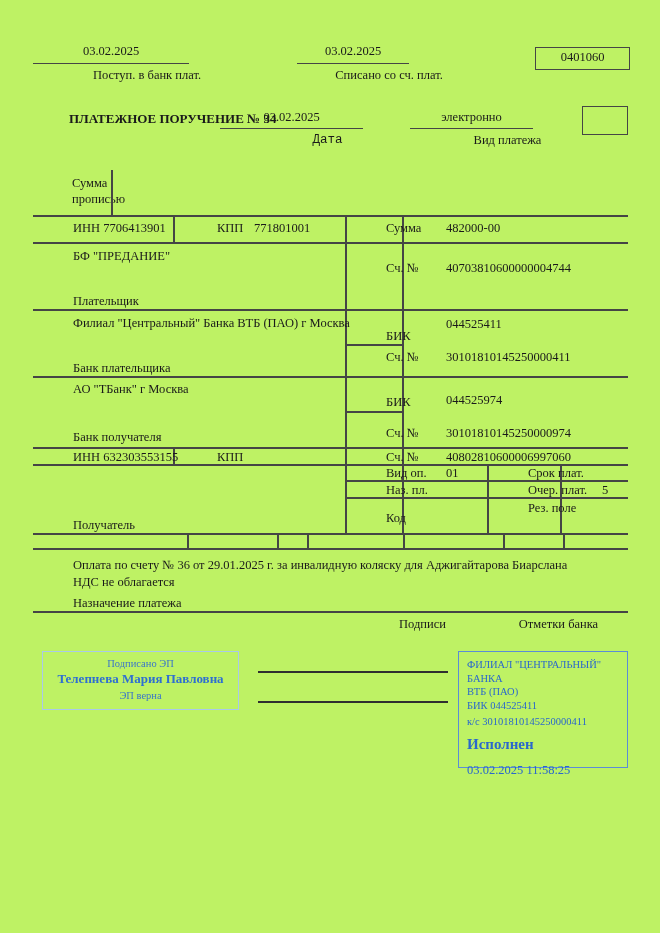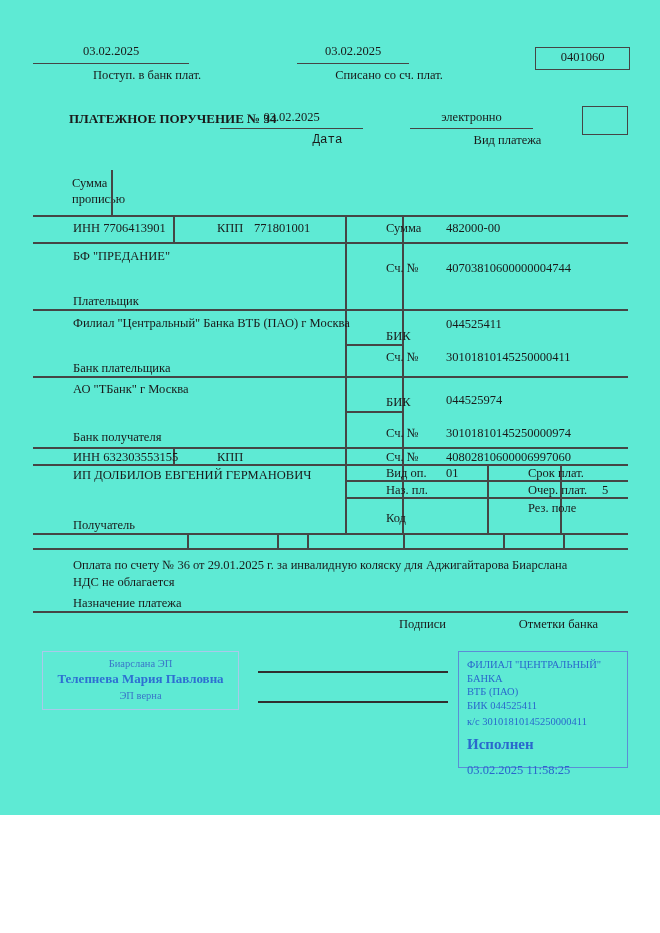--- a/index.html
+++ b/index.html
@@ -1,16 +1,16 @@
 <!DOCTYPE html>
 <html><head>
 <meta charset="utf-8">
 <style>
   html,body{margin:0;padding:0;background:#ffffff;}
-  .page{position:relative;width:660px;height:815px;background:#5eead4;
+  .page{position:relative;width:660px;height:933px;background:#bef264;
         font-family:"Liberation Serif","DejaVu Serif",serif;
         font-size:12.5px;color:#1a1a1a;overflow:hidden;}
   .txt{position:absolute;white-space:nowrap;line-height:1.15;margin-left:36px;}
   .ctr{text-align:center;}
   .hl{position:absolute;height:1.5px;background:#454545;}
   .vl{position:absolute;width:1.5px;background:#454545;}
   .box{position:absolute;border:1.5px solid #454545;box-sizing:border-box;}
   .bold{font-weight:bold;}
   .ublock{position:absolute;border-bottom:1.5px solid #454545;text-align:center;box-sizing:border-box;}
   .esign{position:absolute;border:1px solid #a9c9ea;box-sizing:border-box;text-align:center;color:#3a76c9;}
@@ -107,21 +107,20 @@
   <div class="txt" style="left:350px;top:395px;">БИК</div>
   <div class="txt" style="left:410px;top:393px;">044525974</div>
   <div class="txt" style="left:350px;top:426px;">Сч. №</div>
   <div class="txt" style="left:410px;top:426px;">30101810145250000974</div>
 
   <div class="txt" style="left:37px;top:450px;">ИНН 632303553155</div>
   <div class="txt" style="left:181px;top:450px;">КПП</div>
   <div class="txt" style="left:350px;top:450px;">Сч. №</div>
   <div class="txt" style="left:410px;top:450px;">40802810600006997060</div>
 
-  <div class="txt" style="left:37px;top:468px;">ИП ДОЛБИЛОВ ЕВГЕНИЙ ГЕРМАНОВИЧ</div>
   <div class="txt" style="left:37px;top:518px;">Получатель</div>
 
   <div class="txt" style="left:350px;top:466px;">Вид оп.</div>
   <div class="txt" style="left:410px;top:466px;">01</div>
   <div class="txt" style="left:492px;top:466px;">Срок плат.</div>
 
   <div class="txt" style="left:350px;top:483px;">Наз. пл.</div>
   <div class="txt" style="left:492px;top:483px;">Очер. плат.</div>
   <div class="txt" style="left:566px;top:483px;">5</div>
 
@@ -130,21 +129,21 @@
 
   <div class="txt" style="left:37px;top:558px;">Оплата по счету № 36 от 29.01.2025 г. за инвалидную коляску для Аджигайтарова Биарслана</div>
   <div class="txt" style="left:37px;top:575px;">НДС не облагается</div>
   <div class="txt" style="left:37px;top:596px;">Назначение платежа</div>
   <div class="hl" style="left:33px;top:611px;width:595px;"></div>
 
   <div class="txt ctr" style="left:260px;top:617px;width:150px;text-align:right;">Подписи</div>
   <div class="txt ctr" style="left:445px;top:617px;width:155px;">Отметки банка</div>
 
   <div class="esign" style="left:42px;top:651px;width:197px;height:59px;padding-top:6px;">
-    <div style="font-size:10.5px;">Биарслана ЭП</div>
+    <div style="font-size:10.5px;">Подписано ЭП</div>
     <div class="bold" style="font-size:13px;color:#2e6fd2;margin-top:2px;">Телепнева Мария Павловна</div>
     <div style="font-size:10.5px;margin-top:3px;">ЭП верна</div>
   </div>
 
   <div class="sigline" style="left:258px;top:671px;width:190px;"></div>
   <div class="sigline" style="left:258px;top:701px;width:190px;"></div>
 
   <div class="stamp" style="left:458px;top:651px;width:170px;height:117px;">
     <div>ФИЛИАЛ "ЦЕНТРАЛЬНЫЙ" БАНКА</div>
     <div>ВТБ (ПАО)</div>

